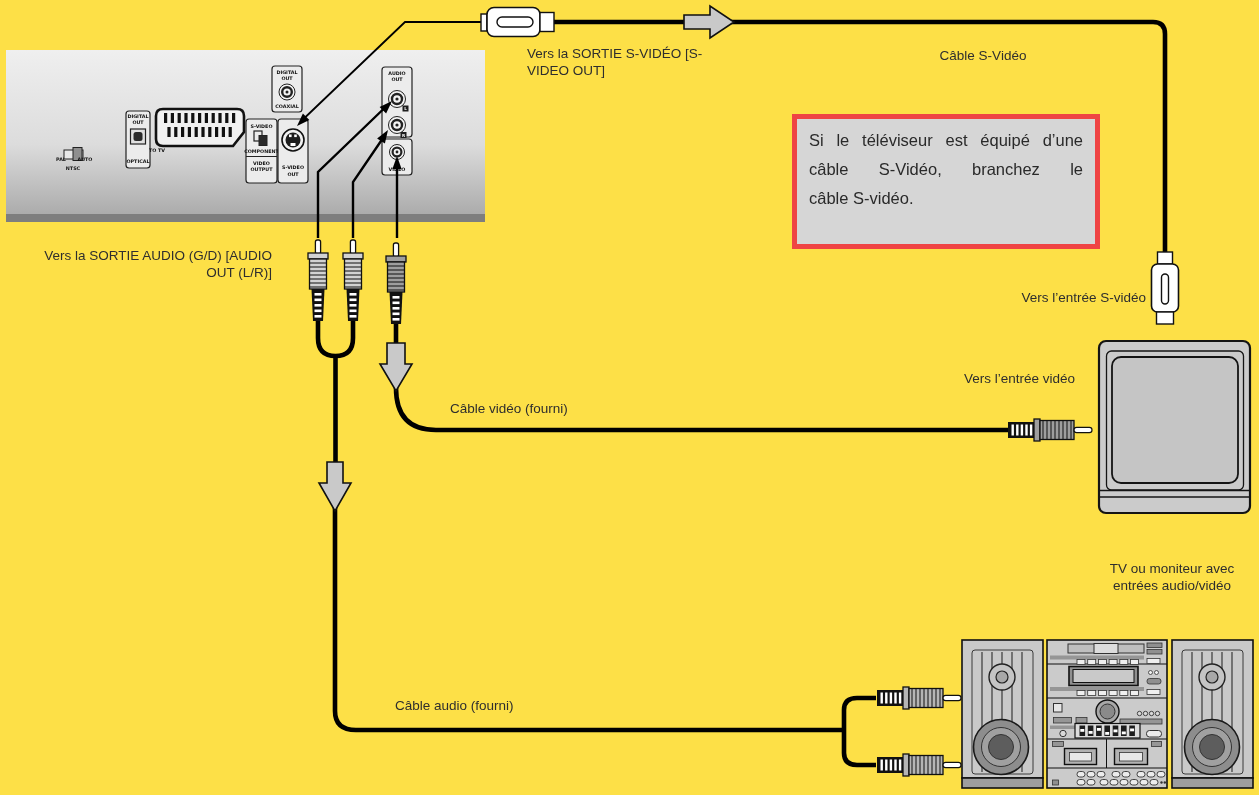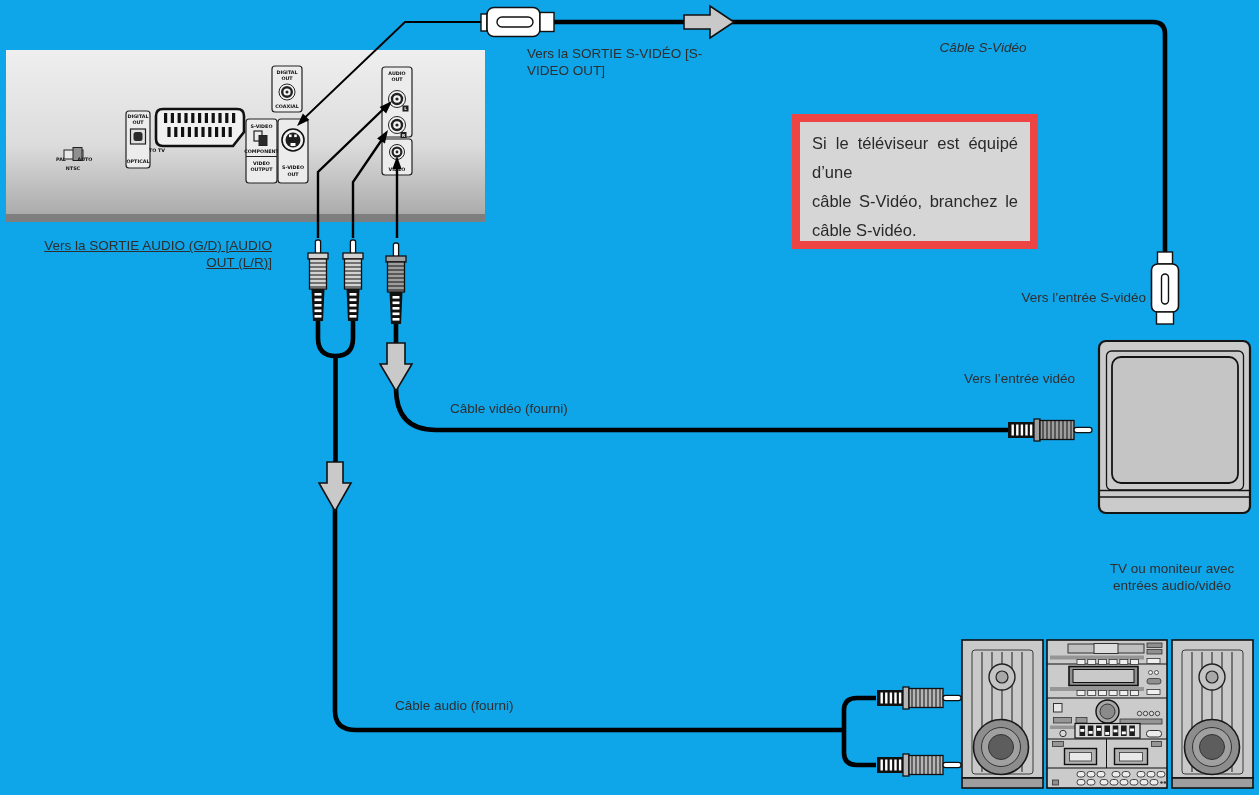--- a/index.html
+++ b/index.html
@@ -1,23 +1,23 @@
 <!DOCTYPE html>
 <html><head>
 <meta charset="utf-8">
 <style>
   html,body{margin:0;padding:0;background:#ffffff;}
-  #canvas{position:relative;width:1259px;height:795px;background:#0ea5e9;overflow:hidden;
+  #canvas{position:relative;width:1259px;height:795px;background:#fde047;overflow:hidden;
           font-family:"Liberation Sans","DejaVu Sans",sans-serif;}
   #diagram-svg{position:absolute;left:0;top:0;}
   .lbl{position:absolute;font-size:13.5px;line-height:16.5px;color:#2e2e2e;white-space:pre-line;}
   .lbl.right{text-align:right;}
   .lbl.center{text-align:center;}
-  #info-box{position:absolute;left:792px;top:114px;width:246px;height:135px;box-sizing:border-box;
-            background:#d6d6d6;border:8px solid #ef4444;padding:7px 12px 0 12px;
+  #info-box{position:absolute;left:792px;top:114px;width:308px;height:135px;box-sizing:border-box;
+            background:#d6d6d6;border:5px solid #ef4444;padding:7px 12px 0 12px;
             font-size:16.5px;line-height:29px;color:#2a2a2a;}
   #info-box .just{text-align:justify;text-align-last:justify;}
   
   .pt{font-family:"DejaVu Sans",sans-serif;font-weight:bold;font-size:4.8px;fill:#111;text-anchor:middle;}
   .pt-w{font-family:"DejaVu Sans",sans-serif;font-weight:bold;font-size:4.2px;fill:#fff;text-anchor:middle;}
 </style>
 </head>
 <body>
 
 <div id="canvas">
@@ -468,22 +468,22 @@
       <circle cx="1212" cy="677" r="6" fill="#a8a8a8" stroke="#222" stroke-width="1.2"></circle>
       <circle cx="1212" cy="747" r="27.5" fill="#8d8d8d" stroke="#1a1a1a" stroke-width="1.6"></circle>
       <circle cx="1212" cy="747" r="19.5" fill="#a0a0a0" stroke="#333" stroke-width="1"></circle>
       <circle cx="1212" cy="747" r="12.5" fill="#5d5d5d" stroke="#333" stroke-width="1"></circle>
     </g>
   </g>
 </svg>
 
 <div class="lbl" style="left:527px;top:46px;width:250px;">Vers la SORTIE S-VIDÉO [S-
 VIDEO OUT]</div>
-<div class="lbl center" style="left:883px;top:40px;width:200px;font-style:italic;">Câble S-Vidéo</div>
-<div class="lbl right" style="left:30px;top:238px;width:242px;text-decoration:underline;">Vers la SORTIE AUDIO (G/D) [AUDIO
+<div class="lbl center" style="left:883px;top:48px;width:200px;">Câble S-Vidéo</div>
+<div class="lbl right" style="left:30px;top:248px;width:242px;">Vers la SORTIE AUDIO (G/D) [AUDIO
 OUT (L/R)]</div>
 <div class="lbl right" style="left:956px;top:290px;width:190px;">Vers l’entrée S-vidéo</div>
 <div class="lbl right" style="left:935px;top:371px;width:140px;">Vers l’entrée vidéo</div>
 <div class="lbl" style="left:450px;top:401px;width:220px;">Câble vidéo (fourni)</div>
 <div class="lbl center" style="left:1084px;top:529px;width:176px;margin-top:32px;">TV ou moniteur avec
 entrées audio/vidéo</div>
 <div class="lbl" style="left:395px;top:698px;width:220px;">Câble audio (fourni)</div>
 
 <div id="info-box">
   <div class="just">Si le téléviseur est équipé d’une</div>

